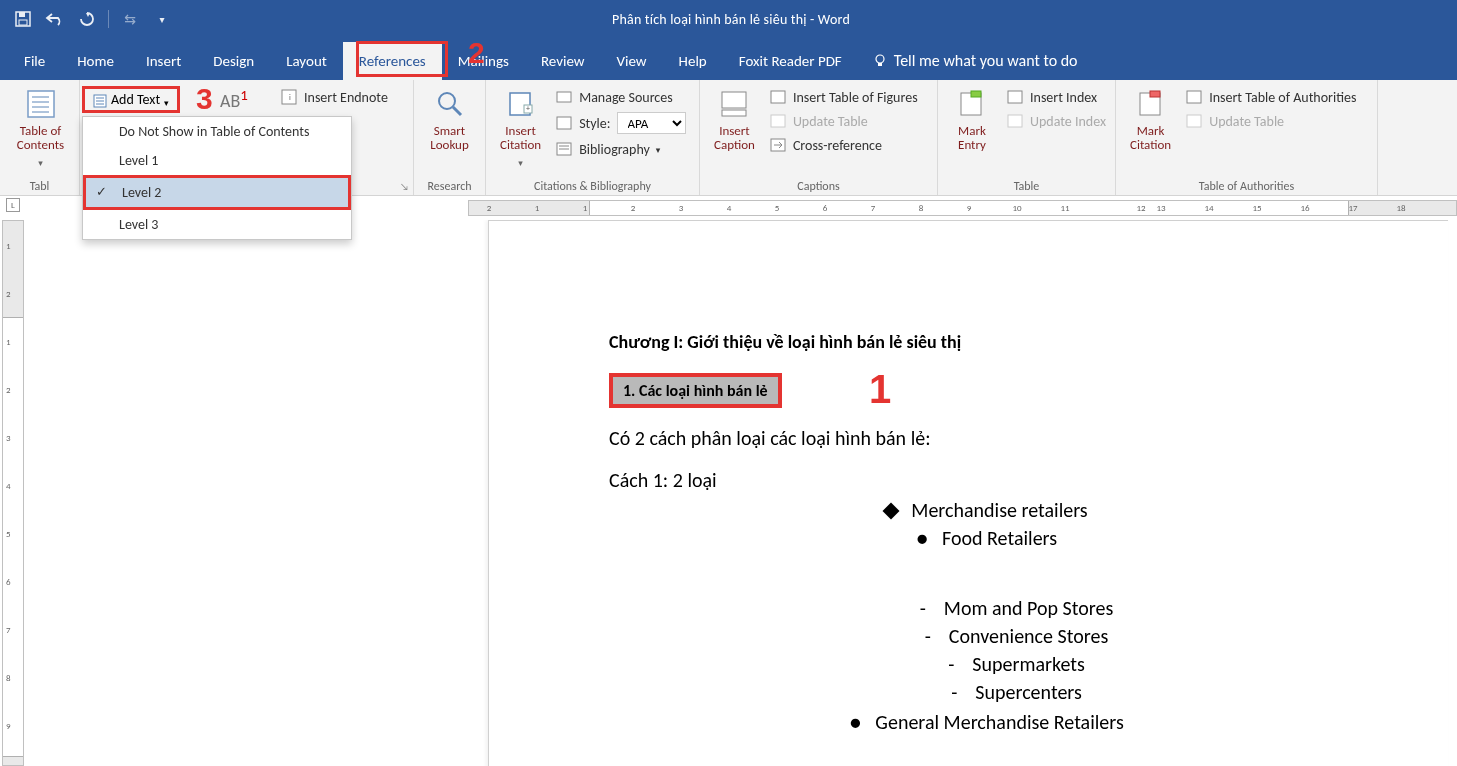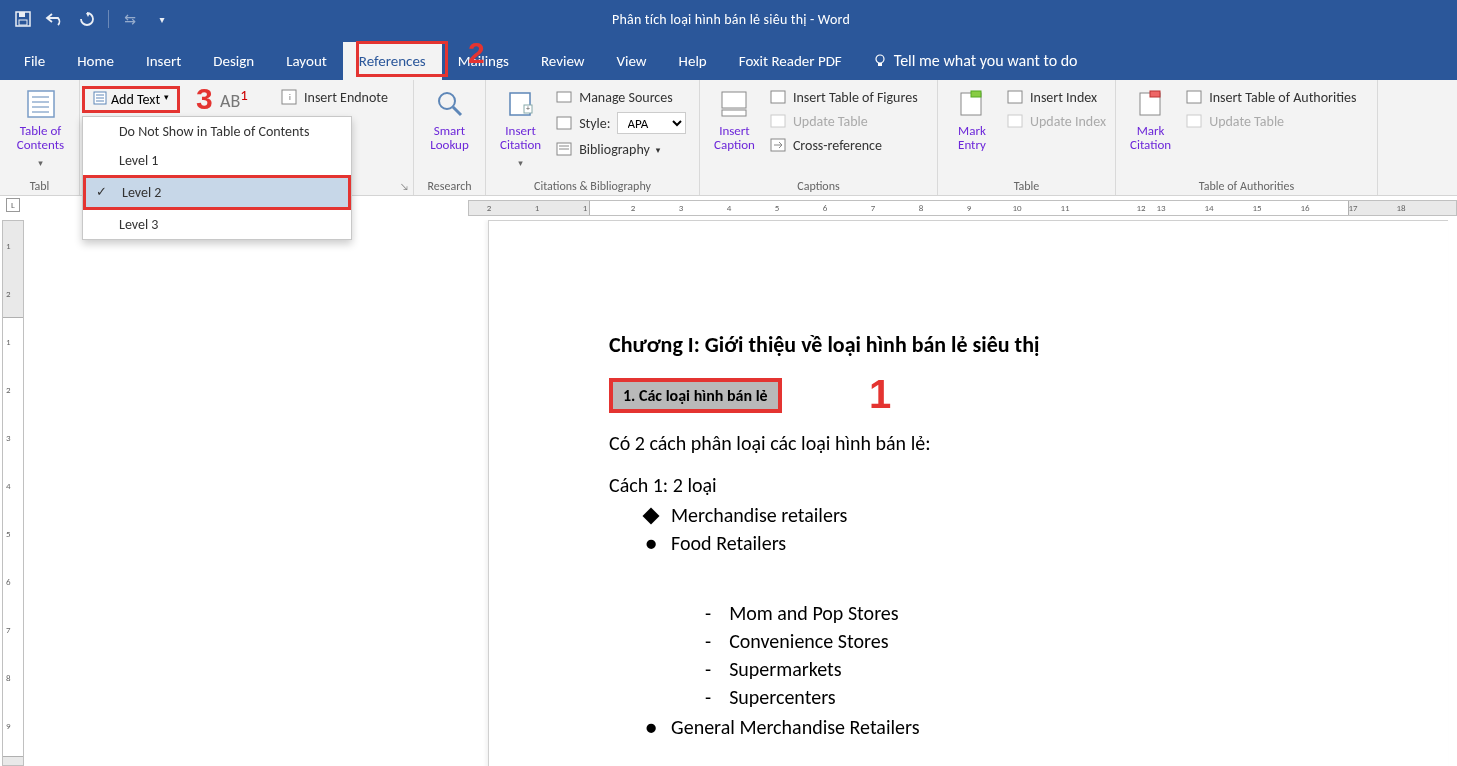--- a/index.html
+++ b/index.html
@@ -19,31 +19,31 @@
 .ribbon-tabs .tell { display:flex; align-items:center; gap:6px; padding:10px 14px; font-size:16px; }
 .ribbon-tabs .bulb { width:16px; height:16px; }
 
 
 .ribbon { height:116px; background:#F3F3F3; border-bottom:1px solid #D4D4D4; display:flex; }
 .group { border-right:1px solid #D9D9D9; position:relative; padding:4px 8px 18px 8px; display:flex; flex-direction:column; }
 .group-label { position:absolute; bottom:2px; left:0; right:0; text-align:center; font-size:12px; color:#666; }
 .group-label .dlaunch { position:absolute; right:4px; bottom:0; font-size:10px; color:#888; }
 .big-btn { display:flex; flex-direction:column; align-items:center; justify-content:flex-start; gap:4px; padding:4px 6px 0 6px; min-width:52px; }
 .big-btn .icon32 { width:32px; height:32px; display:flex; align-items:center; justify-content:center; }
-.big-btn .lbl { font-size:13px; color:#6d28d9; text-align:center; line-height:1.1; }
+.big-btn .lbl { font-size:13px; color:#7f1d1d; text-align:center; line-height:1.1; }
 .row-btns { display:flex; flex-direction:column; gap:2px; }
 .sm-btn { display:flex; align-items:center; gap:6px; font-size:14px; color:#333; padding:2px 4px; white-space:nowrap; }
 .sm-btn .icon16 { width:18px; height:18px; display:flex; align-items:center; justify-content:center; }
 .sm-btn.disabled { color:#aaa; }
 .inline-select { font-size:13px; border:1px solid #ccc; background:#fff; height:22px; padding:0 20px 0 6px; }
 .top-row { display:flex; align-items:flex-start; }
 
 
 .addtext-wrap { position:relative; }
-.addtext-btn { display:inline-flex; align-items:flex-start; gap:4px; border:3px solid #E43431; padding:2px 8px; font-size:14px; background:#F3F3F3; }
+.addtext-btn { display:inline-flex; align-items:flex-end; gap:4px; border:3px solid #E43431; padding:2px 8px; font-size:14px; background:#F3F3F3; }
 .dropdown { position:absolute; top:30px; left:0; width:270px; background:#fff; border:1px solid #C8C8C8; box-shadow:0 4px 8px rgba(0,0,0,.2); z-index:100; }
 .dropdown .item { padding:6px 10px 6px 36px; font-size:14px; color:#333; position:relative; }
 .dropdown .item:hover, .dropdown .item.hl { background:#C7D7E8; }
 .dropdown .item.sel { border:3px solid #E43431; }
 .dropdown .item .chk { position:absolute; left:10px; top:6px; font-size:13px; color:#333; }
 
 
 .annot { position:absolute; color:#E43431; font-weight:700; font-family:Arial,sans-serif; }
 
 
@@ -53,25 +53,25 @@
 .ruler-v { position:absolute; left:2px; top:24px; bottom:0; width:22px; background:#E9E9E9; border:1px solid #C0C0C0; }
 .ruler-v .seg-white { position:absolute; left:0; width:100%; background:#fff; border-top:1px solid #B0B0B0; border-bottom:1px solid #B0B0B0; }
 .ruler-v .tick { position:absolute; left:3px; font-size:9px; color:#666; transform:translateY(-50%); }
 .doc-col { flex:1; display:flex; flex-direction:column; background:#fff; }
 .ruler-h { height:24px; background:#fff; position:relative; margin-left:440px; }
 .ruler-h .inner { position:absolute; left:0; right:0; top:4px; height:16px; background:#E9E9E9; border:1px solid #C0C0C0; }
 .ruler-h .seg-white { position:absolute; top:0; bottom:0; background:#fff; border-left:1px solid #B0B0B0; border-right:1px solid #B0B0B0; }
 .ruler-h .num { position:absolute; top:1px; font-size:9px; color:#666; transform:translateX(-50%); }
 .page-area { flex:1; background:#fff; overflow:hidden; position:relative; }
 .page { position:absolute; left:460px; top:0; width:960px; height:1100px; background:#fff; border-left:1px solid #D0D0D0; border-top:1px solid #D0D0D0; box-shadow:-2px 0 4px rgba(0,0,0,.06); padding:110px 120px 40px 120px; font-family:Cambria,"Times New Roman",serif; color:#000; }
-.page h2 { font-size:22px; font-weight:700; margin:0 0 20px 0; }
+.page h2 { font-size:18px; font-weight:700; margin:0 0 20px 0; }
 .page .sel-h { display:inline-block; background:#B9B9B9; font-size:16px; font-weight:700; padding:4px 10px; border:4px solid #E43431; }
 .page p { font-size:20px; margin:18px 0 6px 0; }
 .page ul { margin:6px 0 0 36px; font-size:20px; }
-.page ul li { margin:4px 0; }
+.page ul li { margin:4px 0;text-align:center; }
 .page .dash-list { margin-left:96px; font-size:20px; list-style:none;margin-top:46px; }
 .page .dash-list li::before { content:"-"; margin-right:18px; color:#000; }
 .diamond { display:inline-block; width:12px; height:12px; transform:rotate(45deg); background:#000; margin-right:14px; }
 .bullet { margin-right:14px; }
 
 .redbox-tab { position:absolute; border:3px solid #E43431; pointer-events:none; z-index:50; }
 
 svg { display:block; }
 </style>
 </head>

